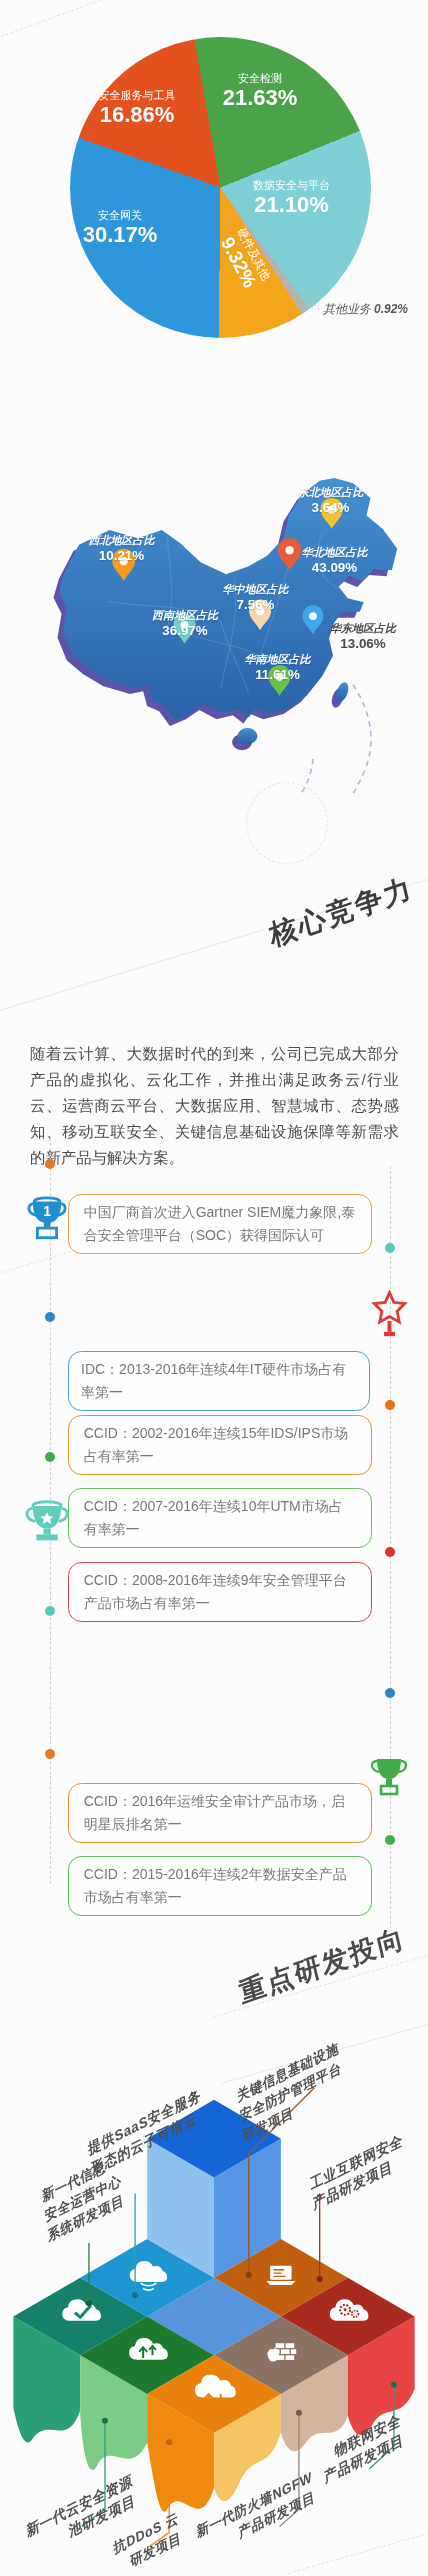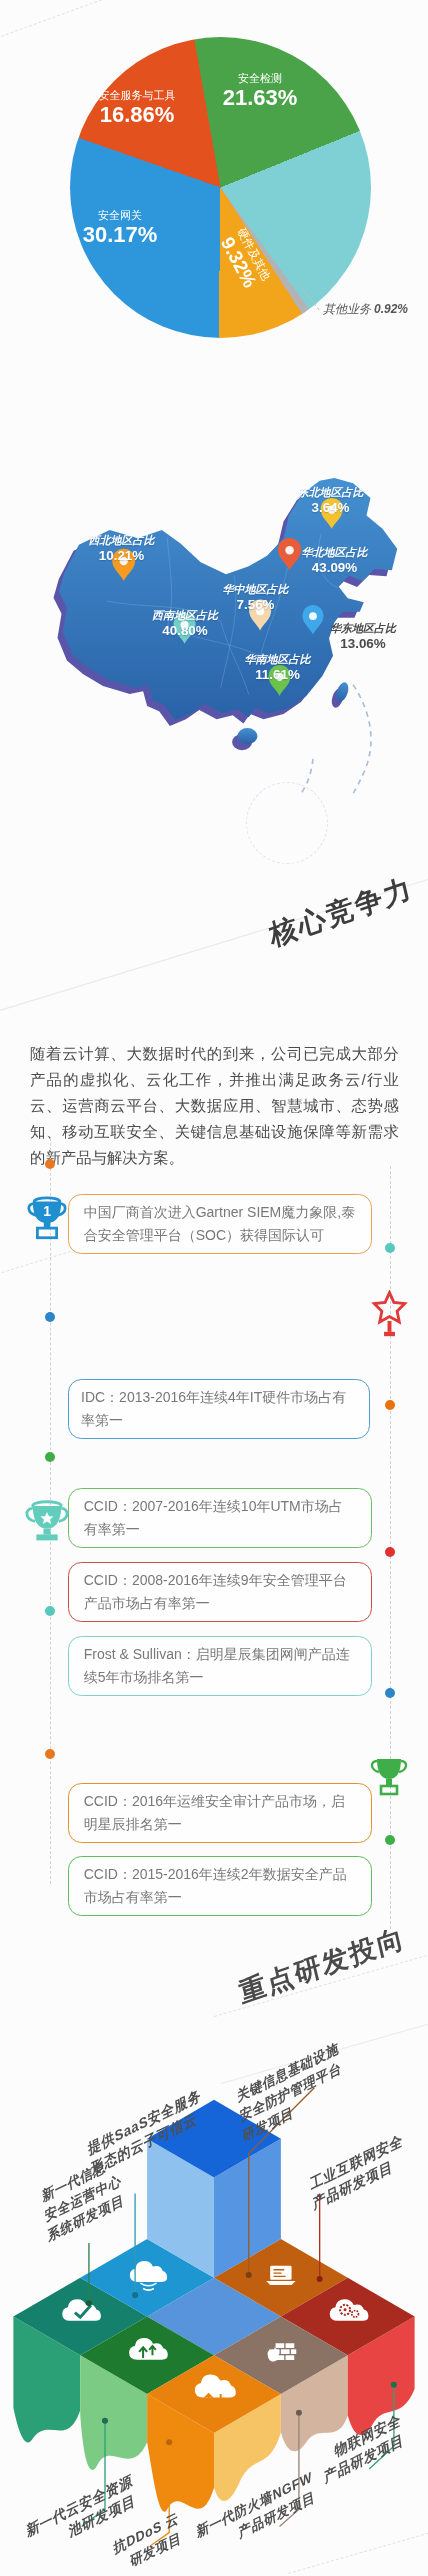--- a/index.html
+++ b/index.html
@@ -53,21 +53,21 @@
   .h-rnd{left:236px;top:1976px;font-size:27px;color:#4a4a4a;}
   .core-paragraph{position:absolute;left:30px;top:1041px;width:369px;font-size:15.4px;line-height:26px;color:#4c4c4c;text-align:justify;}
 
   
   .tl-line{position:absolute;width:0;border-left:1.3px dashed #d2d2d2;}
   .tl-left{left:50px;top:1138px;height:746px;}
   .tl-right{left:390px;top:1166px;height:763px;}
   .tlb{position:absolute;left:68px;width:273px;padding:6px 14.7px;border:1.7px solid;border-radius:13.4px;background:rgba(255,255,255,.6);font-size:14px;line-height:23px;color:#787878;margin-top:44px;}
   .b1{top:1150px;border-color:#ECA24D;}
   .b2{top:1223px;border-color:#86D2BF;}
-  .b3{top:1335px;border-color:#4E9FD2;padding-left:12px;}
+  .b3{top:1307px;border-color:#4E9FD2;padding-left:12px;}
   .b4{top:1371px;border-color:#E2952B;}
   .b5{top:1444px;border-color:#6CBE63;}
   .b6{top:1518px;border-color:#CC4B4B;}
   .b7{top:1592px;border-color:#7ED3CE;}
   .b8{top:1665px;border-color:#4E9FD2;}
   .b9{top:1739px;border-color:#E8912C;}
   .b10{top:1812px;border-color:#5CBE5C;}
   .dot{position:absolute;width:10px;height:10px;border-radius:50%;}
   .trophy{position:absolute;}
 
@@ -99,20 +99,24 @@
 
   <div class="pie" style="background: conic-gradient(from -10deg, rgb(74, 163, 72) 0deg, rgb(74, 163, 72) 77.87deg, rgb(127, 208, 212) 77.87deg, rgb(127, 208, 212) 153.83deg, rgb(179, 179, 181) 153.83deg, rgb(179, 179, 181) 157.14deg, rgb(242, 165, 26) 157.14deg, rgb(242, 165, 26) 190.69deg, rgb(46, 151, 220) 190.69deg, rgb(46, 151, 220) 299.3deg, rgb(226, 81, 30) 299.3deg, rgb(226, 81, 30) 360deg);"></div>
   <div class="plabel pl-services">
     <span class="pl-name">安全服务与工具</span>
     <span class="pl-val">16.86%</span>
   </div>
   <div class="plabel pl-detection">
     <span class="pl-name">安全检测</span>
     <span class="pl-val">21.63%</span>
   </div>
+  <div class="plabel pl-data">
+    <span class="pl-name">数据安全与平台</span>
+    <span class="pl-val">21.10%</span>
+  </div>
   <div class="plabel pl-gateway">
     <span class="pl-name">安全网关</span>
     <span class="pl-val">30.17%</span>
   </div>
   <div class="plabel pl-hardware">
     <span class="pl-name">硬件及其他</span>
     <span class="pl-val">9.32%</span>
   </div>
   <div class="others-leader"></div>
   <div class="plabel pl-others">
@@ -175,42 +179,42 @@
   <div class="map-label ml-hb">
     <span class="mn">华北地区占比</span>
       <span class="mv">43.09%</span>
   </div>
   <div class="map-label ml-hz">
     <span class="mn">华中地区占比</span>
       <span class="mv">7.56%</span>
   </div>
   <div class="map-label ml-xn">
     <span class="mn">西南地区占比</span>
-      <span class="mv">40.80%</span>
+      <span class="mv">36.97%</span>
   </div>
   <div class="map-label ml-hd">
     <span class="mn">华东地区占比</span>
       <span class="mv">13.06%</span>
   </div>
   <div class="map-label ml-hn">
     <span class="mn">华南地区占比</span>
       <span class="mv">11.61%</span>
   </div>
 
   <div class="heading h-core">核心竞争力</div>
   <div class="core-paragraph">随着云计算、大数据时代的到来，公司已完成大部分产品的虚拟化、云化工作，并推出满足政务云/行业云、运营商云平台、大数据应用、智慧城市、态势感知、移动互联安全、关键信息基础设施保障等新需求的新产品与解决方案。</div>
 
   <div class="tl-line tl-left"></div>
   <div class="tl-line tl-right"></div>
 
   <div class="tlb b1"><span>中国厂商首次进入Gartner  SIEM魔力象限,泰合安全管理平台（SOC）获得国际认可</span></div>
   <div class="tlb b3"><span>IDC：2013-2016年连续4年IT硬件市场占有率第一</span></div>
+  <div class="tlb b4"><span>CCID：2002-2016年连续15年IDS/IPS市场占有率第一</span></div>
   <div class="tlb b5"><span>CCID：2007-2016年连续10年UTM市场占有率第一</span></div>
   <div class="tlb b6"><span>CCID：2008-2016年连续9年安全管理平台产品市场占有率第一</span></div>
-  <div class="tlb b7"><span>Frost &amp; Sullivan：启明星辰集团网闸产品连续5年市场排名第一</span></div>
   <div class="tlb b9"><span>CCID：2016年运维安全审计产品市场，启明星辰排名第一</span></div>
   <div class="tlb b10"><span>CCID：2015-2016年连续2年数据安全产品市场占有率第一</span></div>
 
   <div class="dot" style="left:45px;top:1159px;background:#E87722"></div>
   <div class="dot" style="left:385px;top:1243px;background:#56C8BC"></div>
   <div class="dot" style="left:45px;top:1312px;background:#2E86C8"></div>
   <div class="dot" style="left:385px;top:1400px;background:#E87110"></div>
   <div class="dot" style="left:45px;top:1452px;background:#3FAE49"></div>
   <div class="dot" style="left:385px;top:1547px;background:#E03030"></div>
   <div class="dot" style="left:45px;top:1606px;background:#56C8BC"></div>

